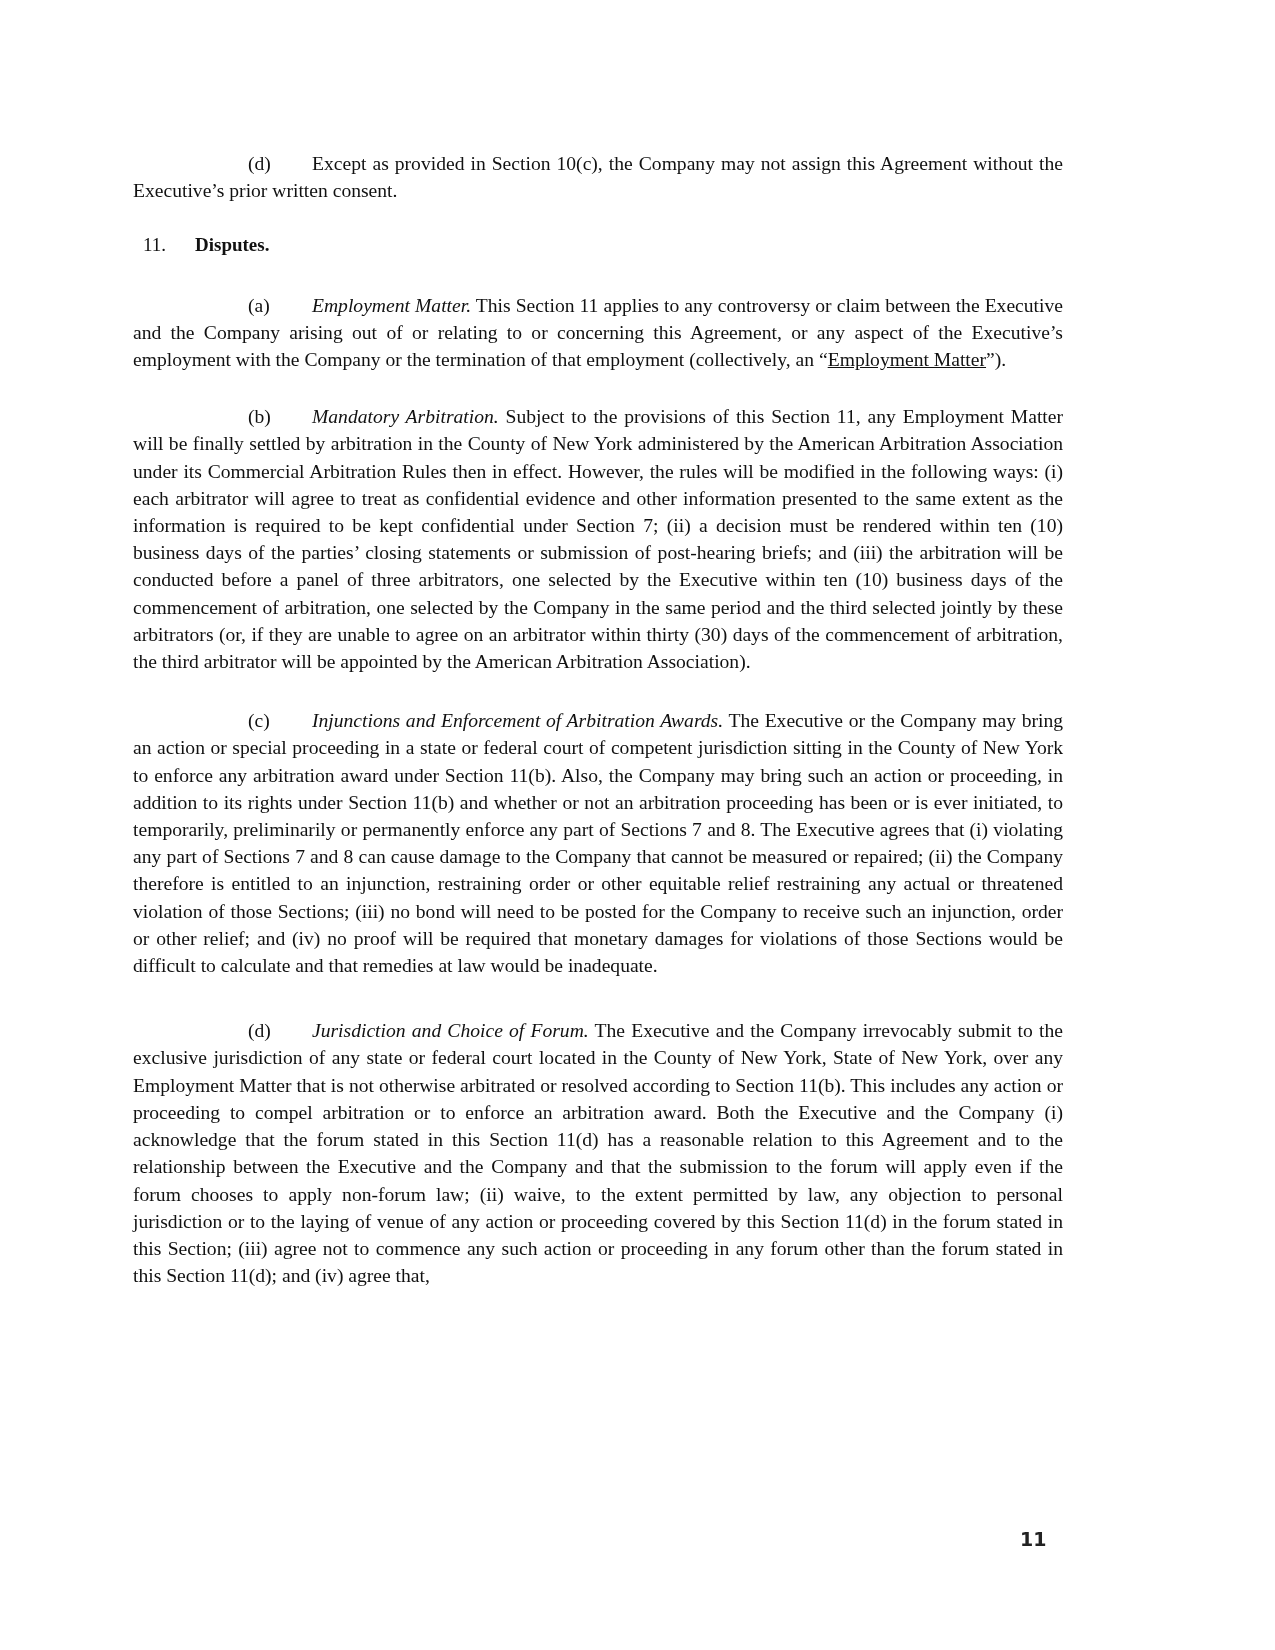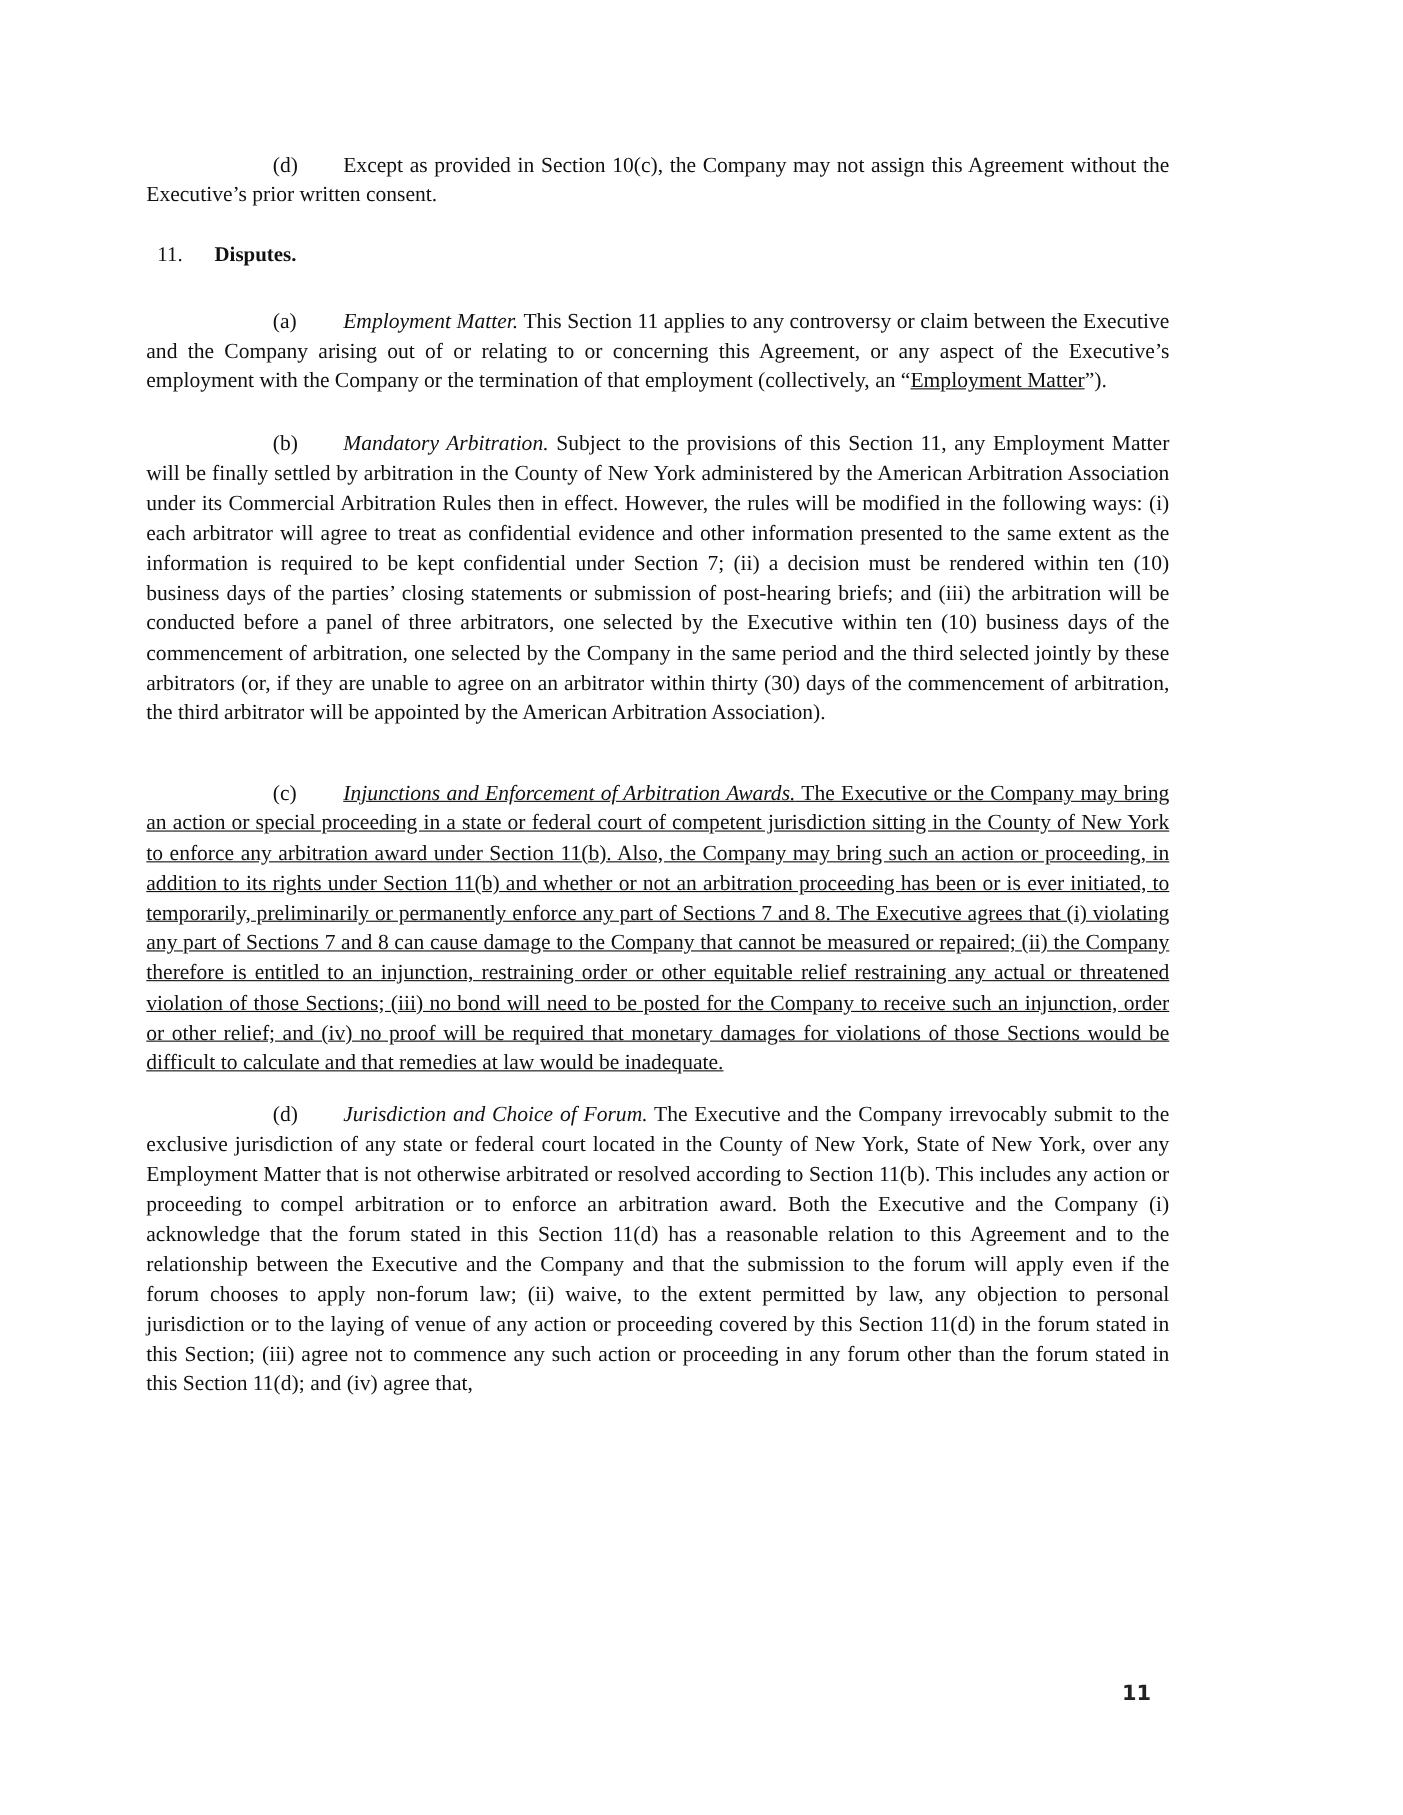--- a/index.html
+++ b/index.html
@@ -11,21 +11,21 @@
       width: 1275px;
       height: 1650px;
       position: relative;
       overflow: hidden;
       color: #111111;
       font-family: "Liberation Serif", "DejaVu Serif", serif;
     }
     .page {
       position: absolute;
       left: 133px;
-      top: 137px;
+      top: 150px;
       width: 930px;
     }
     .para {
       font-size: 19.6px;
       line-height: 27.2px;
       text-align: justify;
       margin: 0;
     }
     .para .indent {
       display: inline-block;
@@ -50,22 +50,22 @@
     .section-heading .num {
       display: inline-block;
       width: 52px;
     }
     .section-heading .title {
       font-weight: bold;
     }
     .gap-1 { margin-top: 27px; }
     .gap-2 { margin-top: 33px; }
     .gap-3 { margin-top: 30px; }
-    .gap-4 { margin-top: 46px; text-decoration: underline; }
-    .gap-5 { margin-top: 20px; }
+    .gap-4 { margin-top: 32px; }
+    .gap-5 { margin-top: 38px; }
     .page-number {
       position: absolute;
       left: 1020px;
       top: 1528px;
       font-family: "DejaVu Sans", "Liberation Sans", sans-serif;
       font-size: 19px;
       font-weight: bold;
       color: #222222;
     }
   </style>

